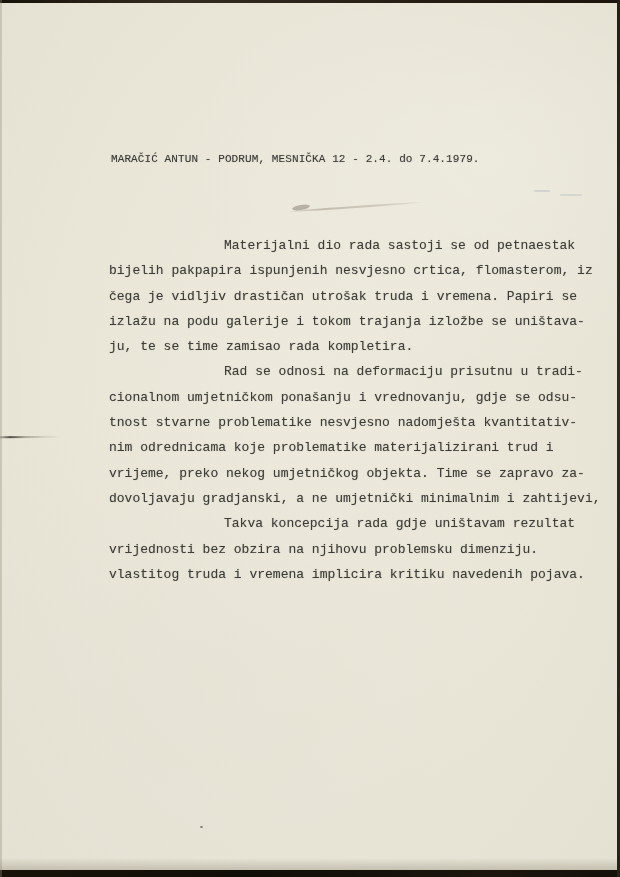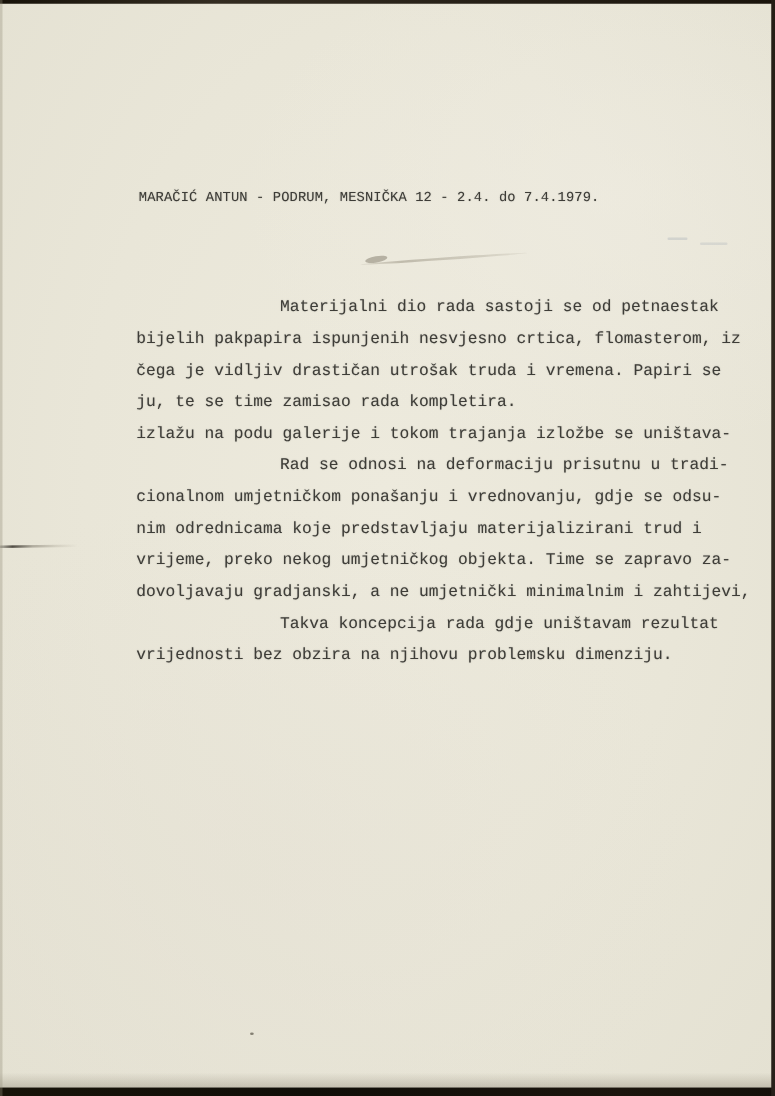--- a/index.html
+++ b/index.html
@@ -117,24 +117,26 @@
     <div class="g2"></div>
   </div>
   <div class="speck"></div>
 
   <div class="doc-title">MARAČIĆ ANTUN - PODRUM, MESNIČKA 12 - 2.4. do 7.4.1979.</div>
 
   <div class="doc-body">
       <div class="line indent">Materijalni dio rada sastoji se od petnaestak</div>
       <div class="line">bijelih pakpapira ispunjenih nesvjesno crtica, flomasterom, iz</div>
       <div class="line">čega je vidljiv drastičan utrošak truda i vremena. Papiri se</div>
+      <div class="line">izlažu na podu galerije i tokom trajanja izložbe se uništava-</div>
       <div class="line">ju, te se time zamisao rada kompletira.</div>
-      <div class="line">izlažu na podu galerije i tokom trajanja izložbe se uništava-</div>
       <div class="line indent">Rad se odnosi na deformaciju prisutnu u tradi-</div>
       <div class="line">cionalnom umjetničkom ponašanju i vrednovanju, gdje se odsu-</div>
-      <div class="line">nim odrednicama koje predstavljaju materijalizirani trud i</div>
+      <div class="line">tnost stvarne problematike nesvjesno nadomješta kvantitativ-</div>
+      <div class="line">nim odrednicama koje problematike materijalizirani trud i</div>
       <div class="line">vrijeme, preko nekog umjetničkog objekta. Time se zapravo za-</div>
       <div class="line">dovoljavaju gradjanski, a ne umjetnički minimalnim i zahtijevi,</div>
       <div class="line indent">Takva koncepcija rada gdje uništavam rezultat</div>
       <div class="line">vrijednosti bez obzira na njihovu problemsku dimenziju.</div>
+      <div class="line">vlastitog truda i vremena implicira kritiku navedenih pojava.</div>
     </div>
 
 </div>
 
 </body></html>

